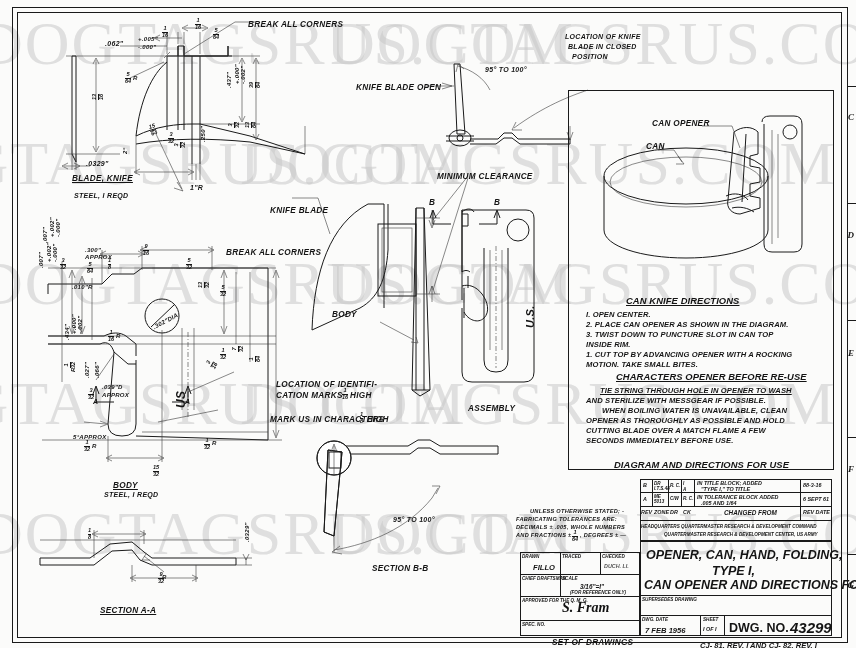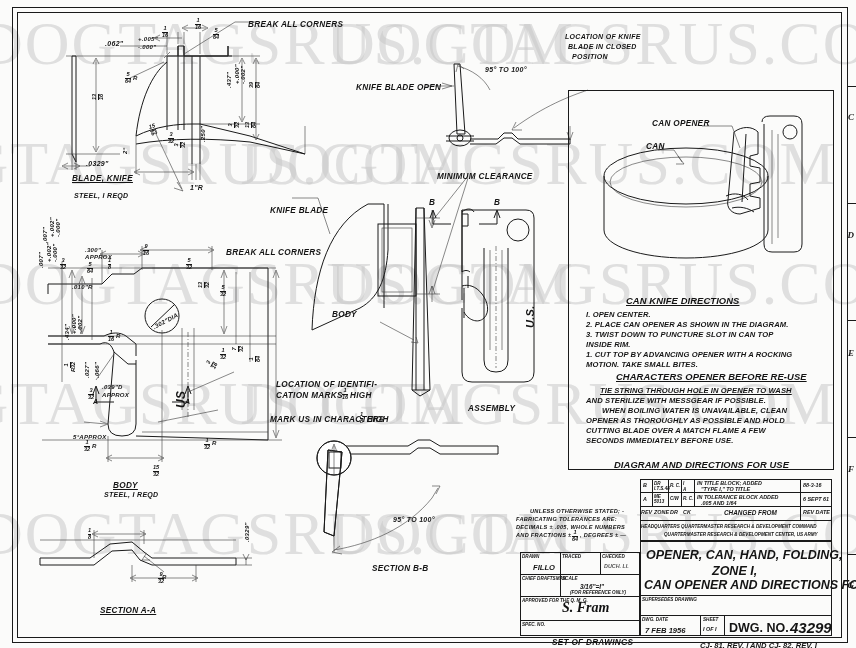--- a/index.html
+++ b/index.html
@@ -722,21 +722,21 @@
   <div class="tbt t5" style="left:522px;top:622px;">SPEC. NO.</div>
   <div class="tbt t6" style="left:556px;top:624px;"></div>
 
   <div class="tb" style="left:640px;top:541px;width:192px;height:95px;"></div>
   <div class="ln hl" style="left:640px;top:595px;width:192px;z-index:8;"></div>
   <div class="ln hl" style="left:640px;top:615px;width:192px;z-index:8;"></div>
   <div class="ln vl" style="left:700px;top:615px;height:21px;z-index:8;"></div>
   <div class="ln vl" style="left:724px;top:615px;height:21px;z-index:8;"></div>
 
   <div class="tbt t11" style="left:646px;top:548px;">OPENER, CAN, HAND, FOLDING,</div>
-  <div class="tbt t11" style="left:712px;top:564px;">ZONE I,</div>
+  <div class="tbt t11" style="left:712px;top:564px;">TYPE I,</div>
   <div class="tbt t11" style="left:644px;top:578px;">CAN OPENER AND DIRECTIONS FOR USE</div>
 
   <div class="tbt t5" style="left:642px;top:597px;">SUPERSEDES DRAWING</div>
   <div class="tbt t8" style="left:700px;top:632px;margin-top:9px;">CJ- 81, REV. I AND CJ- 82, REV. I</div>
 
   <div class="tbt t5" style="left:642px;top:617px;">DWG. DATE</div>
   <div class="tbt t8" style="left:645px;top:626px;">7 FEB 1956</div>
   <div class="tbt t5" style="left:703px;top:617px;">SHEET</div>
   <div class="tbt t6" style="left:703px;top:626px;">I OF I</div>
   <div class="tbt t11" style="left:729px;top:621px;font-style:normal;">DWG. NO.</div>

